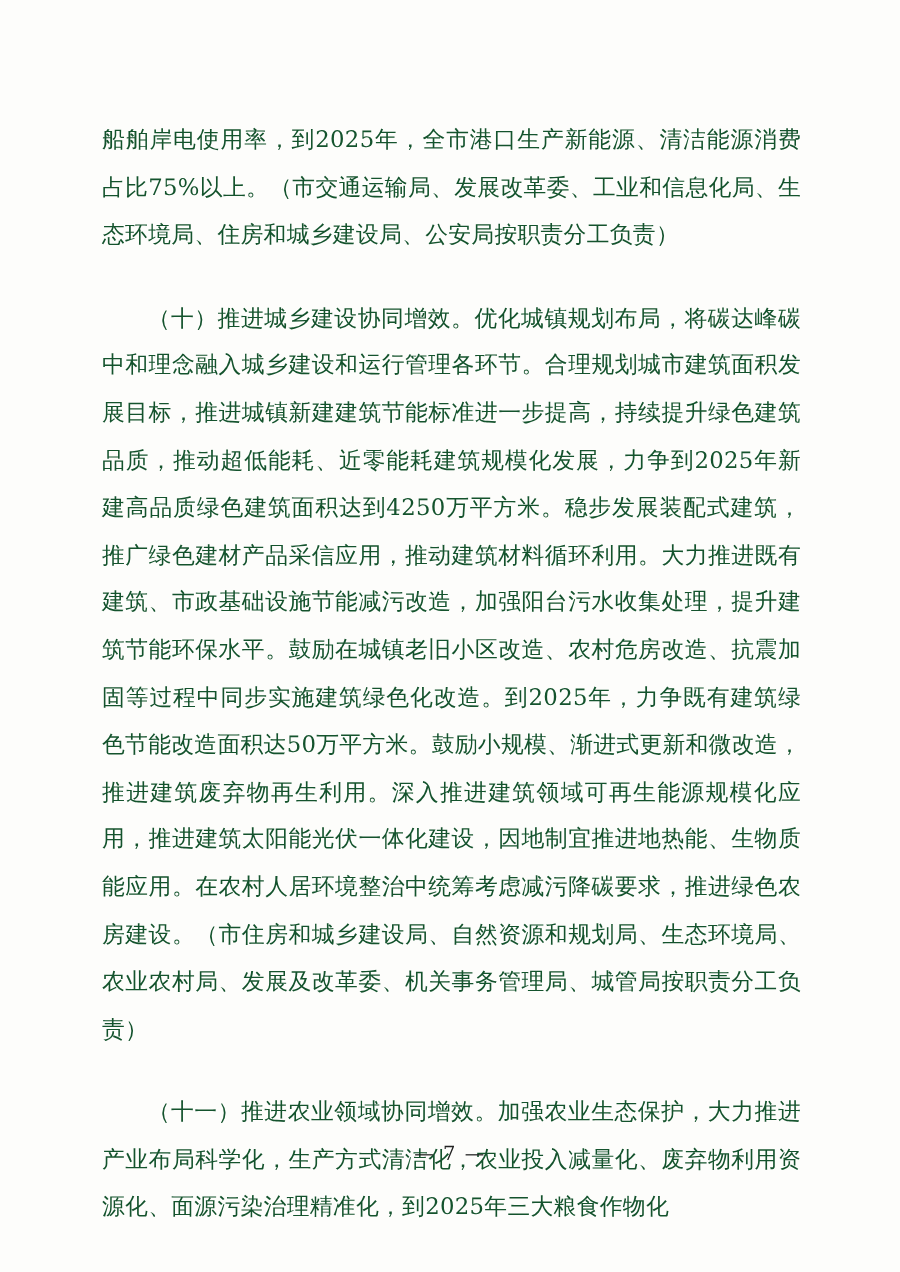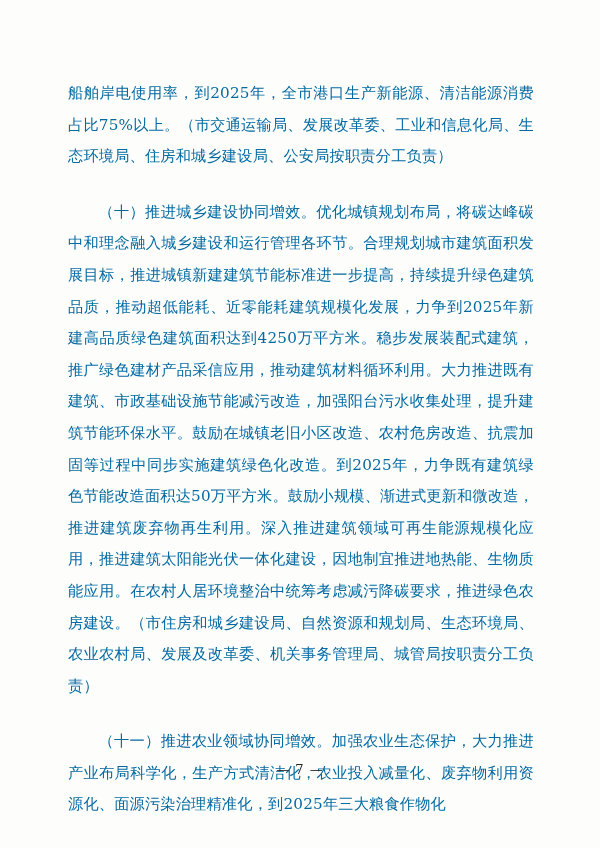--- a/index.html
+++ b/index.html
@@ -27,21 +27,21 @@
     top: 78px;
     width: 466px;
   }
   p.para {
     margin: 0 0 0 0;
     font-size: 15.2px;
     line-height: 31.6px;
     text-align: justify;
     text-justify: inter-ideograph;
     letter-spacing: 0.2px;
-    color: #0369a1;
+    color: #14532d;
   }
   p.indent {
     text-indent: 2em;
     margin-top: 24px;
   }
   .footer {
     position: absolute;
     left: 0;
     right: 0;
     top: 762px;

